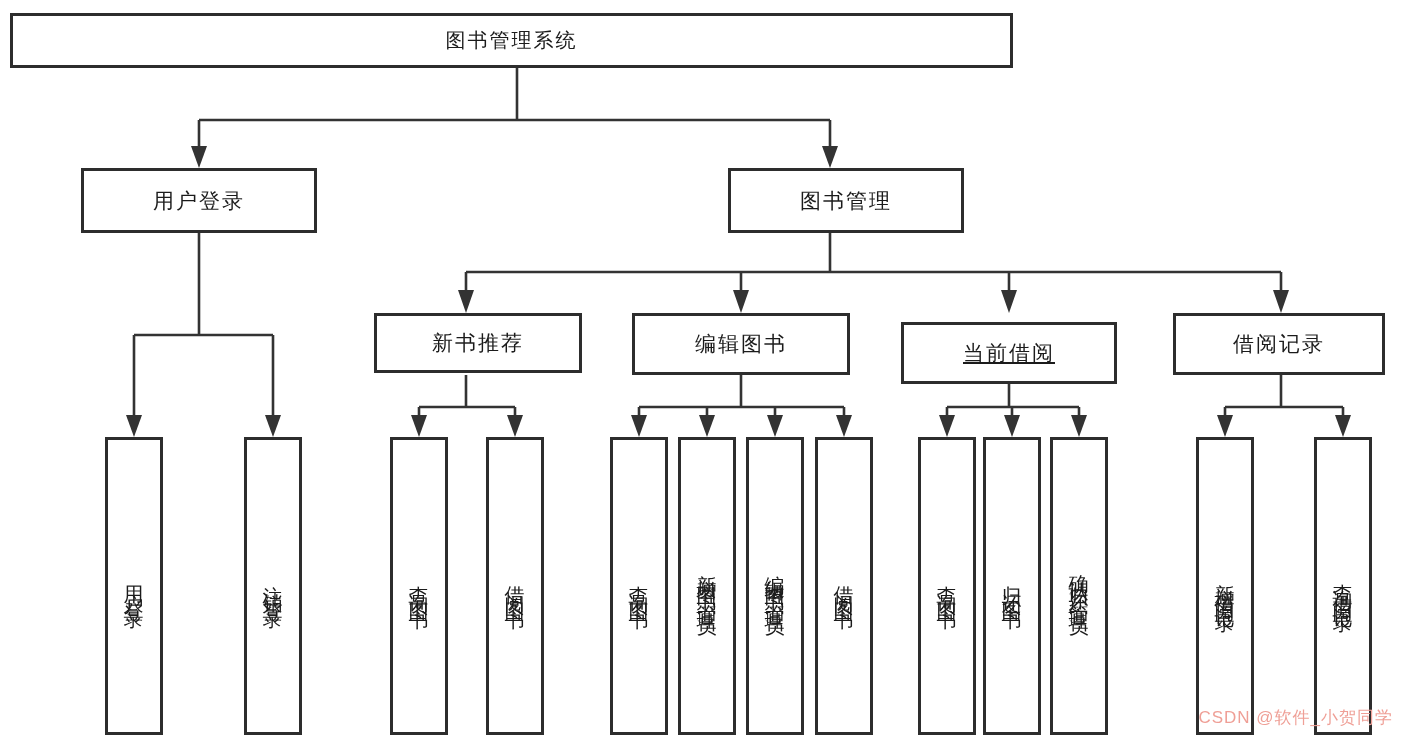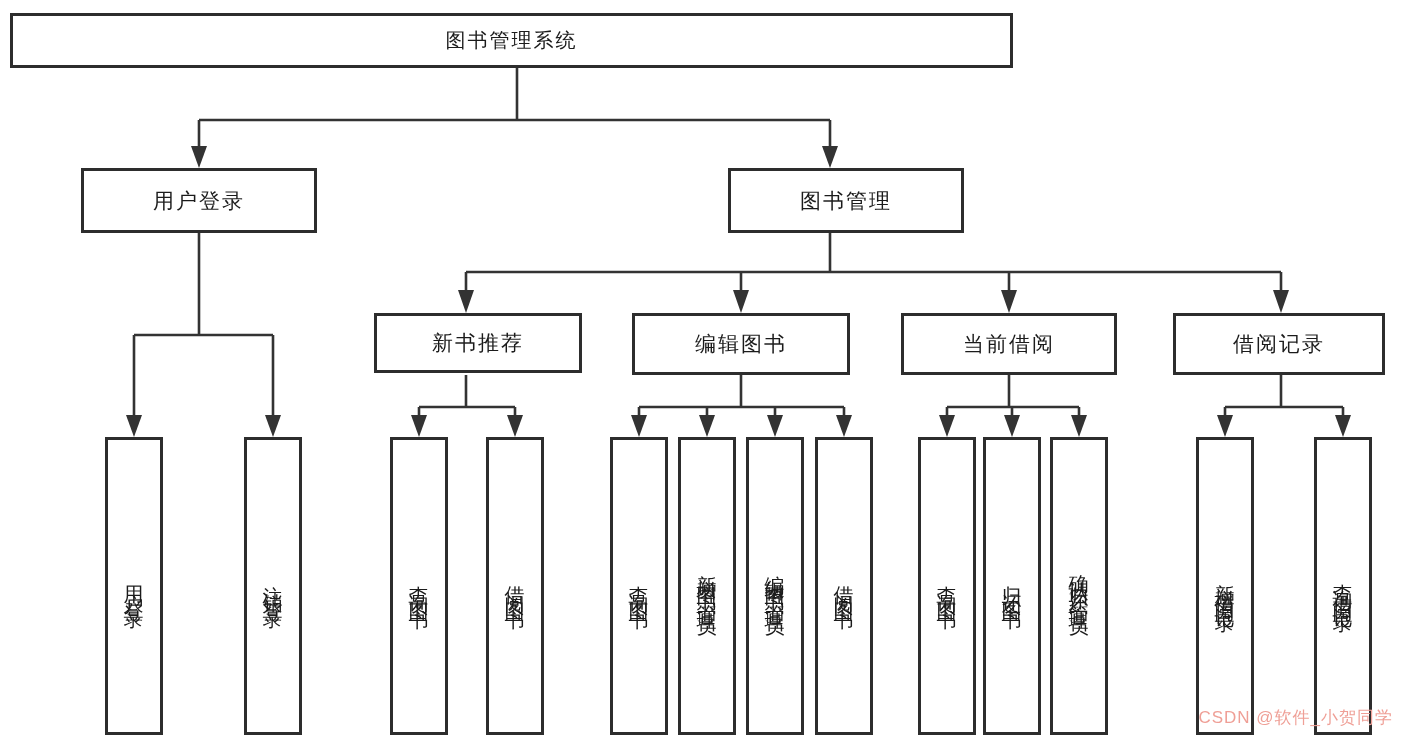--- a/index.html
+++ b/index.html
@@ -87,21 +87,21 @@
   <div class="hnode" style="left:712px;top:168px;width:236px;height:65px;margin-left:16px;">
     <span>图书管理</span>
   </div>
 
   <div class="hnode" style="left:374px;top:313px;width:208px;height:60px;">
     <span>新书推荐</span>
   </div>
   <div class="hnode" style="left:632px;top:313px;width:218px;height:62px;">
     <span>编辑图书</span>
   </div>
-  <div class="hnode" style="left:901px;top:313px;width:216px;height:62px;">
+  <div class="hnode" style="left:901px;top:322px;width:216px;height:62px;text-decoration:underline;">
     <span>当前借阅</span>
   </div>
   <div class="hnode" style="left:1173px;top:313px;width:212px;height:62px;">
     <span>借阅记录</span>
   </div>
 
   <div class="vnode" style="left:105px;">
     <span>用户登录</span>
   </div>
   <div class="vnode" style="left:244px;">

